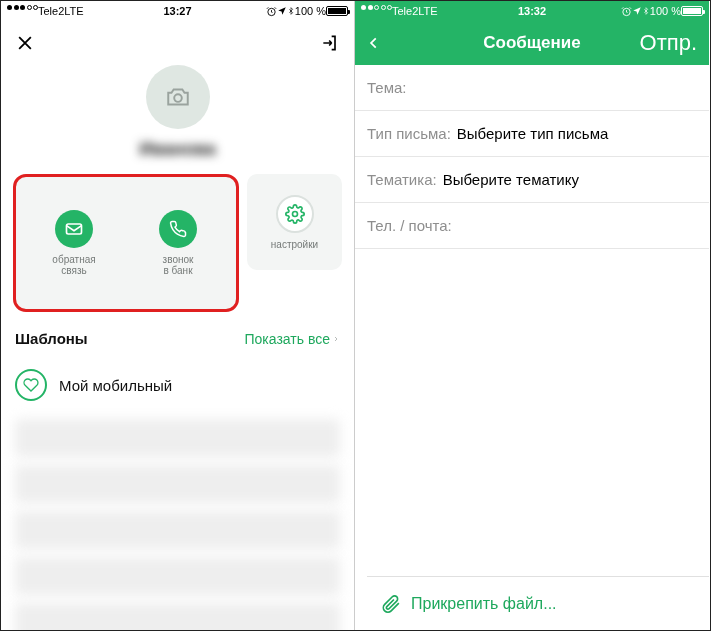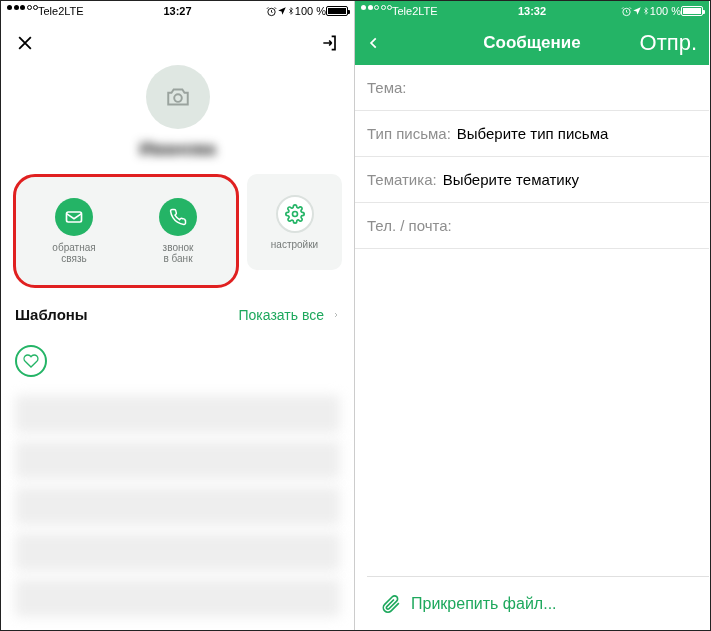--- a/index.html
+++ b/index.html
@@ -24,29 +24,29 @@
   .batt .bod { width: 22px; height: 10px; border: 1px solid currentColor; border-radius: 2px; position: relative; }
   .batt .bod::after { content:''; position:absolute; right:-3px; top:2.5px; width:2px; height:4px; background: currentColor; border-radius:0 1px 1px 0; }
   .batt .fill { position:absolute; left:1px; top:1px; bottom:1px; right:1px; background: currentColor; }
 
   
   .left .topbar { height: 44px; display:flex; align-items:center; justify-content:space-between; padding: 0 14px; }
   .ic { display:inline-flex; align-items:center; justify-content:center; }
   .avatar { width: 64px; height: 64px; border-radius: 50%; background: #dfe7e2; margin: 0 auto; display:flex; align-items:center; justify-content:center; }
   .name { text-align:center; margin: 10px 0 14px; filter: blur(5px); font-size: 18px; font-weight: 700; color:#222; }
   .actions-row { display:flex; gap: 0; padding: 0 12px; }
-  .highlight-box { border: 3px solid #e02020; border-radius: 22px; padding: 6px 6px; display:flex; gap: 0; position: relative; background: #f3f5f4; }
+  .highlight-box { border: 3px solid #e02020; border-radius: 13px; padding: 18px 6px; display:flex; gap: 0; position: relative; background: #f3f5f4; }
   .action-card { width: 104px; height: 96px; background: #f3f5f4; display:flex; flex-direction:column; align-items:center; justify-content:center; gap:6px; border-radius: 10px; }
   .action-card.out { margin-left: 8px; }
   .circ { width: 38px; height: 38px; border-radius:50%; background:#24b466; display:flex; align-items:center; justify-content:center; color:#fff; }
   .circ.hollow { background:#fff; border:2px solid #dbe1de; color:#8c9490; }
   .act-lab { font-size: 10px; color:#757a78; text-align:center; line-height: 1.1; }
   .section-row { display:flex; align-items:center; justify-content:space-between; padding: 18px 14px 12px; }
   .section-row .tt { font-size: 15px; font-weight: 700; color:#111; }
-  .link-green { font-size: 14px; color:#1ea85d; display:flex; align-items:center; gap:8px; }
+  .link-green { font-size: 14px; color:#1ea85d; display:flex; align-items:center; gap:2px; }
   .list-item { display:flex; align-items:center; gap: 12px; padding: 10px 14px; }
   .hollow-ic { width:32px; height:32px; border-radius:50%; border:2px solid #24b466; display:flex; align-items:center; justify-content:center; color:#24b466; }
   .li-lab { font-size: 15px; color:#111; }
   .blur-row { height: 38px; margin: 8px 14px; background: #eee; filter: blur(6px); border-radius:4px; }
 
   
   .right .nav { height: 44px; background:#24b466; display:flex; align-items:center; justify-content:space-between; padding: 0 12px; color:#fff;gap:44px; }
   .right .nav .title { font-size: 17px; font-weight:600; position:absolute; left:50%; transform:translateX(-50%); }
   .right .nav .send { font-size: 22px; margin-left: 13px; }
   .field { display:flex; align-items:center; gap:6px; padding: 14px 12px; border-bottom:1px solid #e6e6e6; font-size:15px; }
@@ -165,20 +165,21 @@
           </svg>
       </span>
     </div>
 
     <div class="list-item">
       <span class="hollow-ic">
           <svg width="16" height="16" viewBox="0 0 24 24" fill="none" stroke="#24b466" stroke-width="2">
             <path d="M20.8 4.6a5.5 5.5 0 00-7.8 0L12 5.7l-1-1.1a5.5 5.5 0 10-7.8 7.8l1.1 1L12 21l7.7-7.6 1.1-1a5.5 5.5 0 000-7.8z"></path>
           </svg>
         </span>
+      <span class="li-lab">Мой мобильный</span>
     </div>
 
     <div class="blur-row"></div>
     <div class="blur-row"></div>
     <div class="blur-row"></div>
     <div class="blur-row"></div>
     <div class="blur-row"></div>
   </div>
 
   <div class="phone right">

